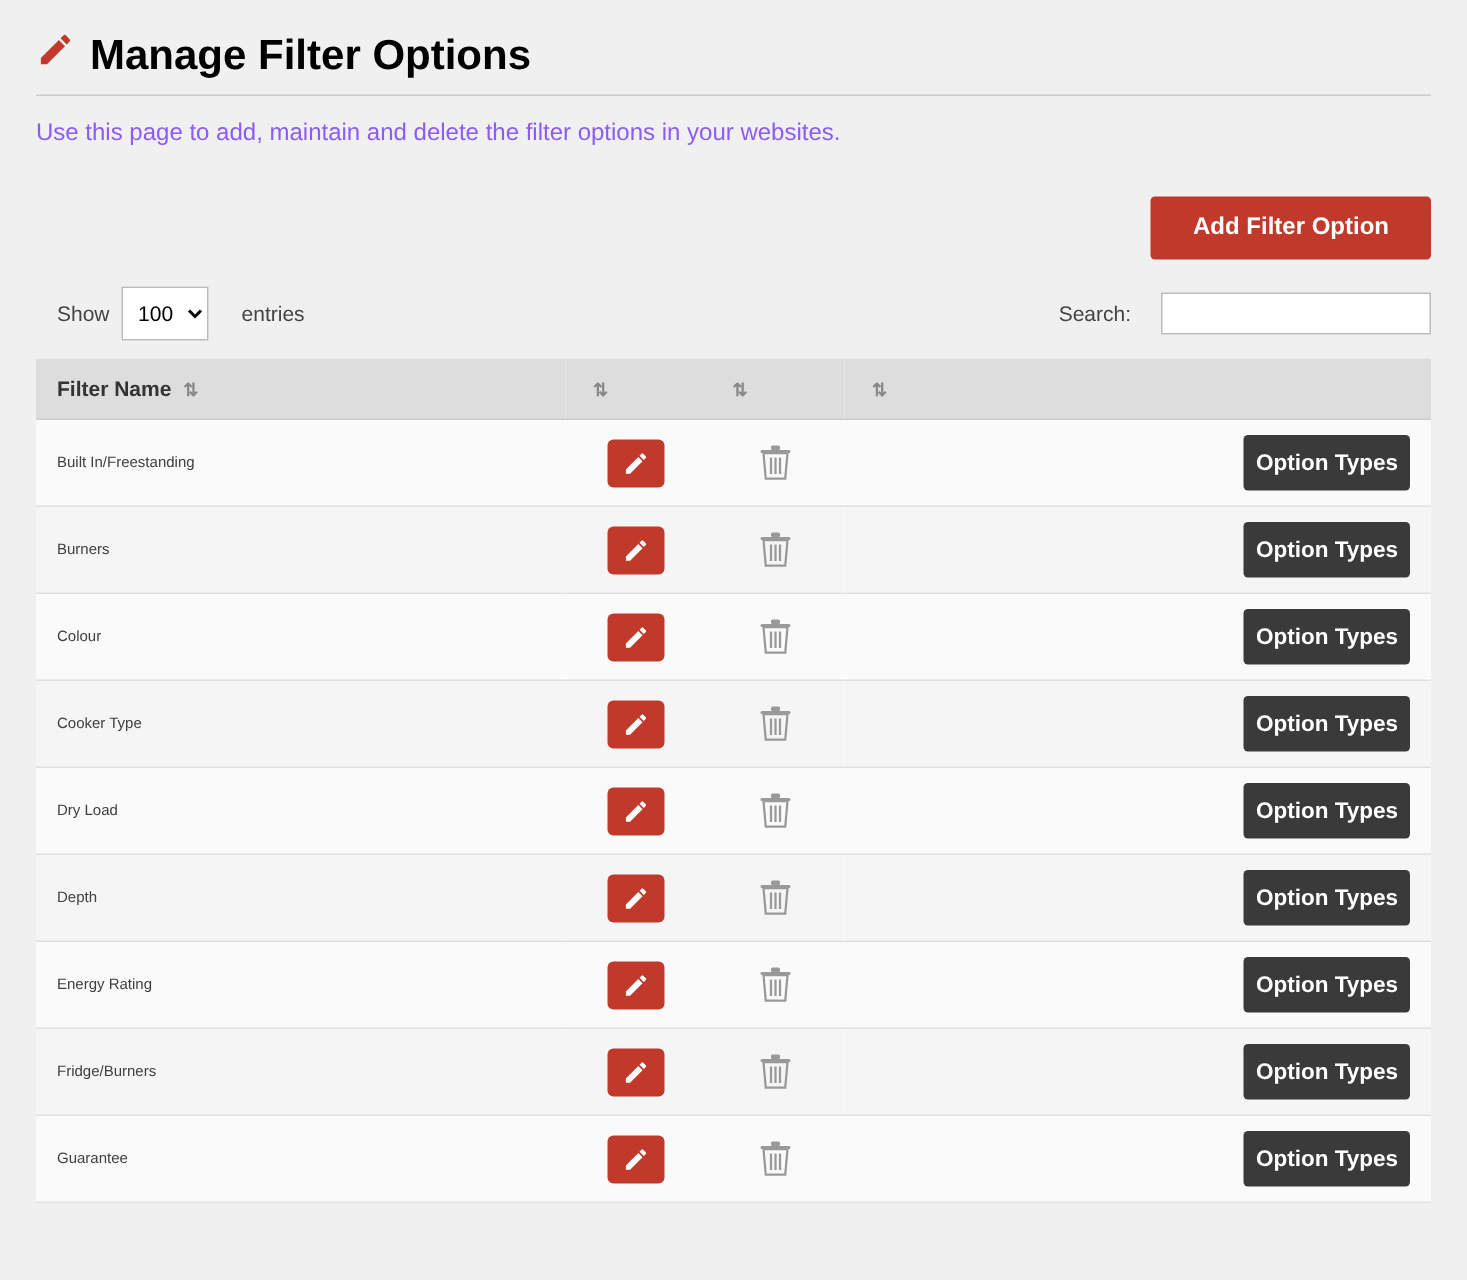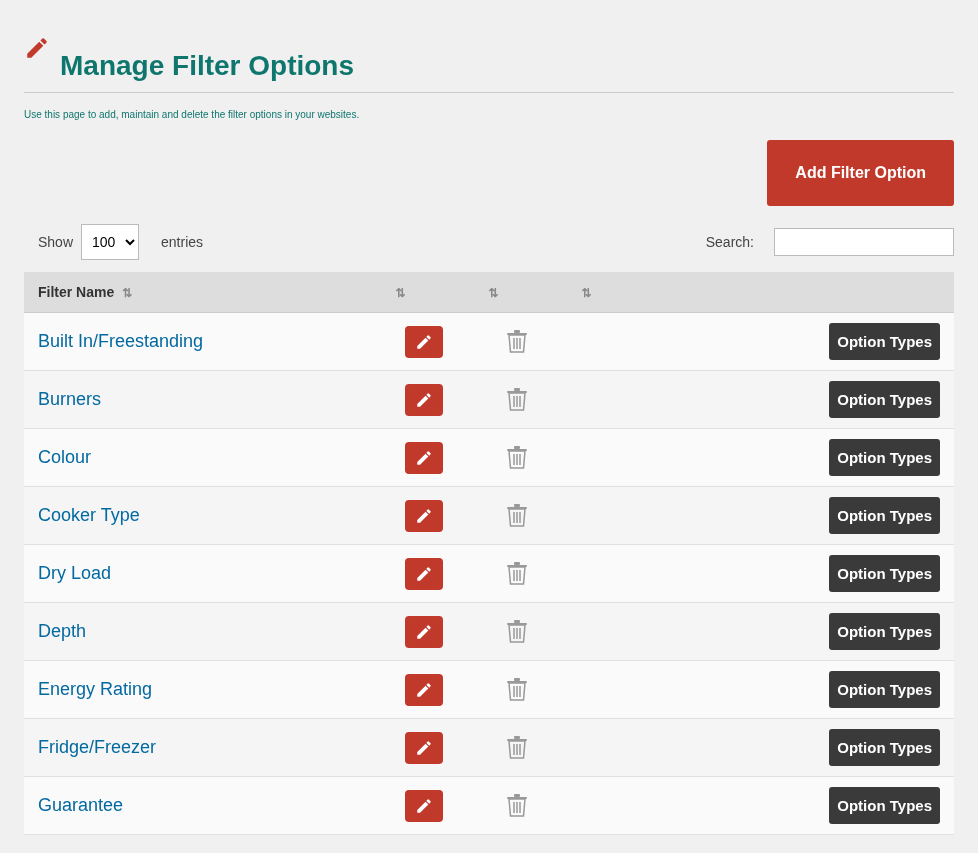--- a/index.html
+++ b/index.html
@@ -14,49 +14,48 @@
       min-height: 853px;
       padding: 20px 24px;
     }
     .page-header {
       display: flex;
       align-items: center;
       gap: 10px;
       margin-bottom: 10px;
     }
     .page-title {
-      color: #0f766e;
+      color: #000000;
       font-size: 28px;
       font-weight: bold;
-      margin-top: 30px;
     }
     .pencil-icon-large {
       color: #c0392b;
       font-size: 24px;
     }
     .divider {
       border: none;
       border-top: 1px solid #ccc;
       margin: 8px 0 16px 0;
     }
     .description {
-      color: #0f766e;
-      margin-bottom: 20px;
-      font-size: 10px;
+      color: #8b5cf6;
+      margin-bottom: 33px;
+      font-size: 16px;
     }
     .toolbar {
       display: flex;
       justify-content: flex-end;
       margin-bottom: 18px;
     }
     .add-btn {
       background: #c0392b;
       color: #fff;
       border: none;
-      padding: 24px 28px;
+      padding: 12px 28px;
       font-size: 16px;
       font-weight: bold;
       cursor: pointer;
       border-radius: 3px;
     }
     .table-controls {
       display: flex;
       justify-content: space-between;
       align-items: center;
       margin-bottom: 12px;
@@ -117,22 +116,22 @@
       background: #f5f5f5;
     }
     .data-table tbody tr:nth-child(odd) {
       background: #fafafa;
     }
     .data-table td {
       padding: 10px 14px;
       vertical-align: middle;
     }
     .filter-name-cell {
-      font-size: 18px;
-      color: #0369a1;
+      font-size: 10px;
+      color: #404040;
     }
     .edit-btn {
       background: #c0392b;
       border: none;
       border-radius: 4px;
       padding: 7px 10px;
       cursor: pointer;
       display: inline-flex;
       align-items: center;
       justify-content: center;
@@ -374,21 +373,21 @@
           <rect x="9" y="2" width="6" height="3" rx="1" fill="#999"></rect>
           <path d="M4 7h16l-1.5 17H5.5L4 7z" fill="none" stroke="#999" stroke-width="1.5"></path>
           <line x1="9" y1="10" x2="9" y2="21" stroke="#999" stroke-width="1.5"></line>
           <line x1="12" y1="10" x2="12" y2="21" stroke="#999" stroke-width="1.5"></line>
           <line x1="15" y1="10" x2="15" y2="21" stroke="#999" stroke-width="1.5"></line>
         </svg>
       </button></td>
           <td class="col-options"><button class="option-types-btn">Option Types</button></td>
         </tr>
         <tr>
-          <td class="col-name filter-name-cell">Fridge/Freezer</td>
+          <td class="col-name filter-name-cell">Fridge/Burners</td>
           <td class="col-edit">
       <button class="edit-btn" title="Edit">
         <svg viewBox="0 0 24 24" xmlns="http://www.w3.org/2000/svg">
           <path d="M3 17.25V21h3.75L17.81 9.94l-3.75-3.75L3 17.25zM20.71 7.04a1 1 0 0 0 0-1.41l-2.34-2.34a1 1 0 0 0-1.41 0l-1.83 1.83 3.75 3.75 1.83-1.83z"></path>
         </svg>
       </button></td>
           <td class="col-delete">
       <button class="delete-btn" title="Delete">
         <svg viewBox="0 0 24 28" xmlns="http://www.w3.org/2000/svg">
           <rect x="2" y="5" width="20" height="2" rx="1" fill="#999"></rect>

